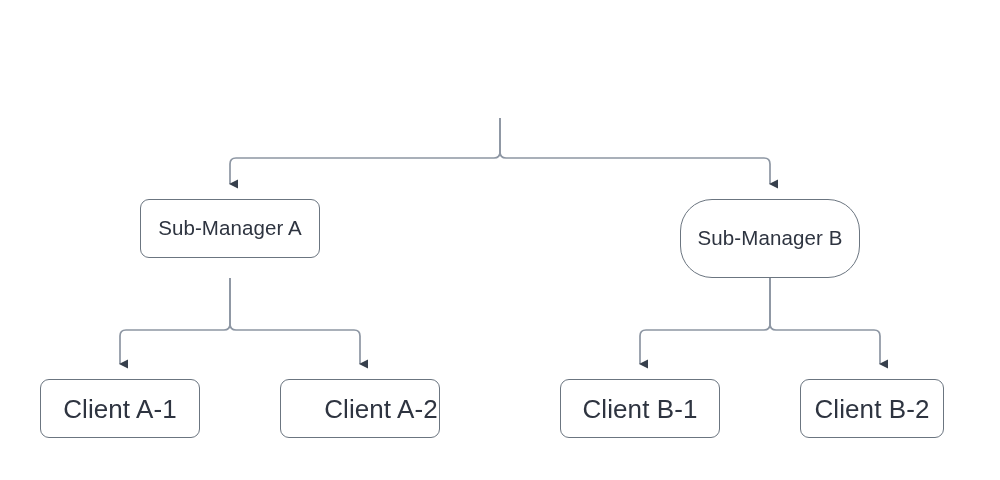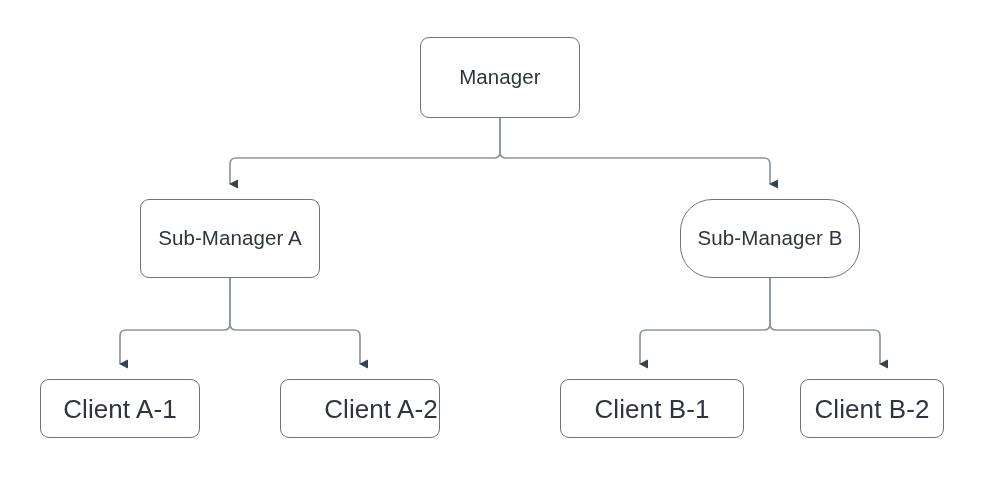--- a/index.html
+++ b/index.html
@@ -73,41 +73,38 @@
       <path d="M230,278 L230,324 Q230,330 224,330 L126,330 Q120,330 120,336 L120,364" marker-end="url(#arrowhead)"></path>
 
       <path d="M230,278 L230,324 Q230,330 236,330 L354,330 Q360,330 360,336 L360,364" marker-end="url(#arrowhead)"></path>
 
       <path d="M770,278 L770,324 Q770,330 764,330 L646,330 Q640,330 640,336 L640,364" marker-end="url(#arrowhead)"></path>
 
       <path d="M770,278 L770,324 Q770,330 776,330 L874,330 Q880,330 880,336 L880,364" marker-end="url(#arrowhead)"></path>
     </g>
   </svg>
 
-  <div class="node node-root" style="left:420px; top:37px; width:160px; height:81px;">
-    <span class="node-label">Manager</span>
-  </div>
 
-  <div class="node node-mid" style="left:140px; top:199px; width:180px; height:79px;">
+  <div class="node node-mid" style="left:140px; top:199px; width:180px; height:59px;">
     <span class="node-label">Sub-Manager A</span>
   </div>
 
   <div class="node node-mid" style="left:680px; top:199px; width:180px; height:79px;border-radius:32px;">
     <span class="node-label">Sub-Manager B</span>
   </div>
 
   <div class="node node-leaf" style="left:40px; top:379px; width:160px; height:59px;">
     <span class="node-label">Client A-1</span>
   </div>
 
   <div class="node node-leaf" style="left:280px; top:379px; width:160px; height:59px;padding-left:42px;">
     <span class="node-label">Client A-2</span>
   </div>
 
-  <div class="node node-leaf" style="left:560px; top:379px; width:184px; height:59px;">
+  <div class="node node-leaf" style="left:560px; top:379px; width:160px; height:59px;">
     <span class="node-label">Client B-1</span>
   </div>
 
   <div class="node node-leaf" style="left:800px; top:379px; width:144px; height:59px;">
     <span class="node-label">Client B-2</span>
   </div>
 
 </div>
 
 </body></html>

